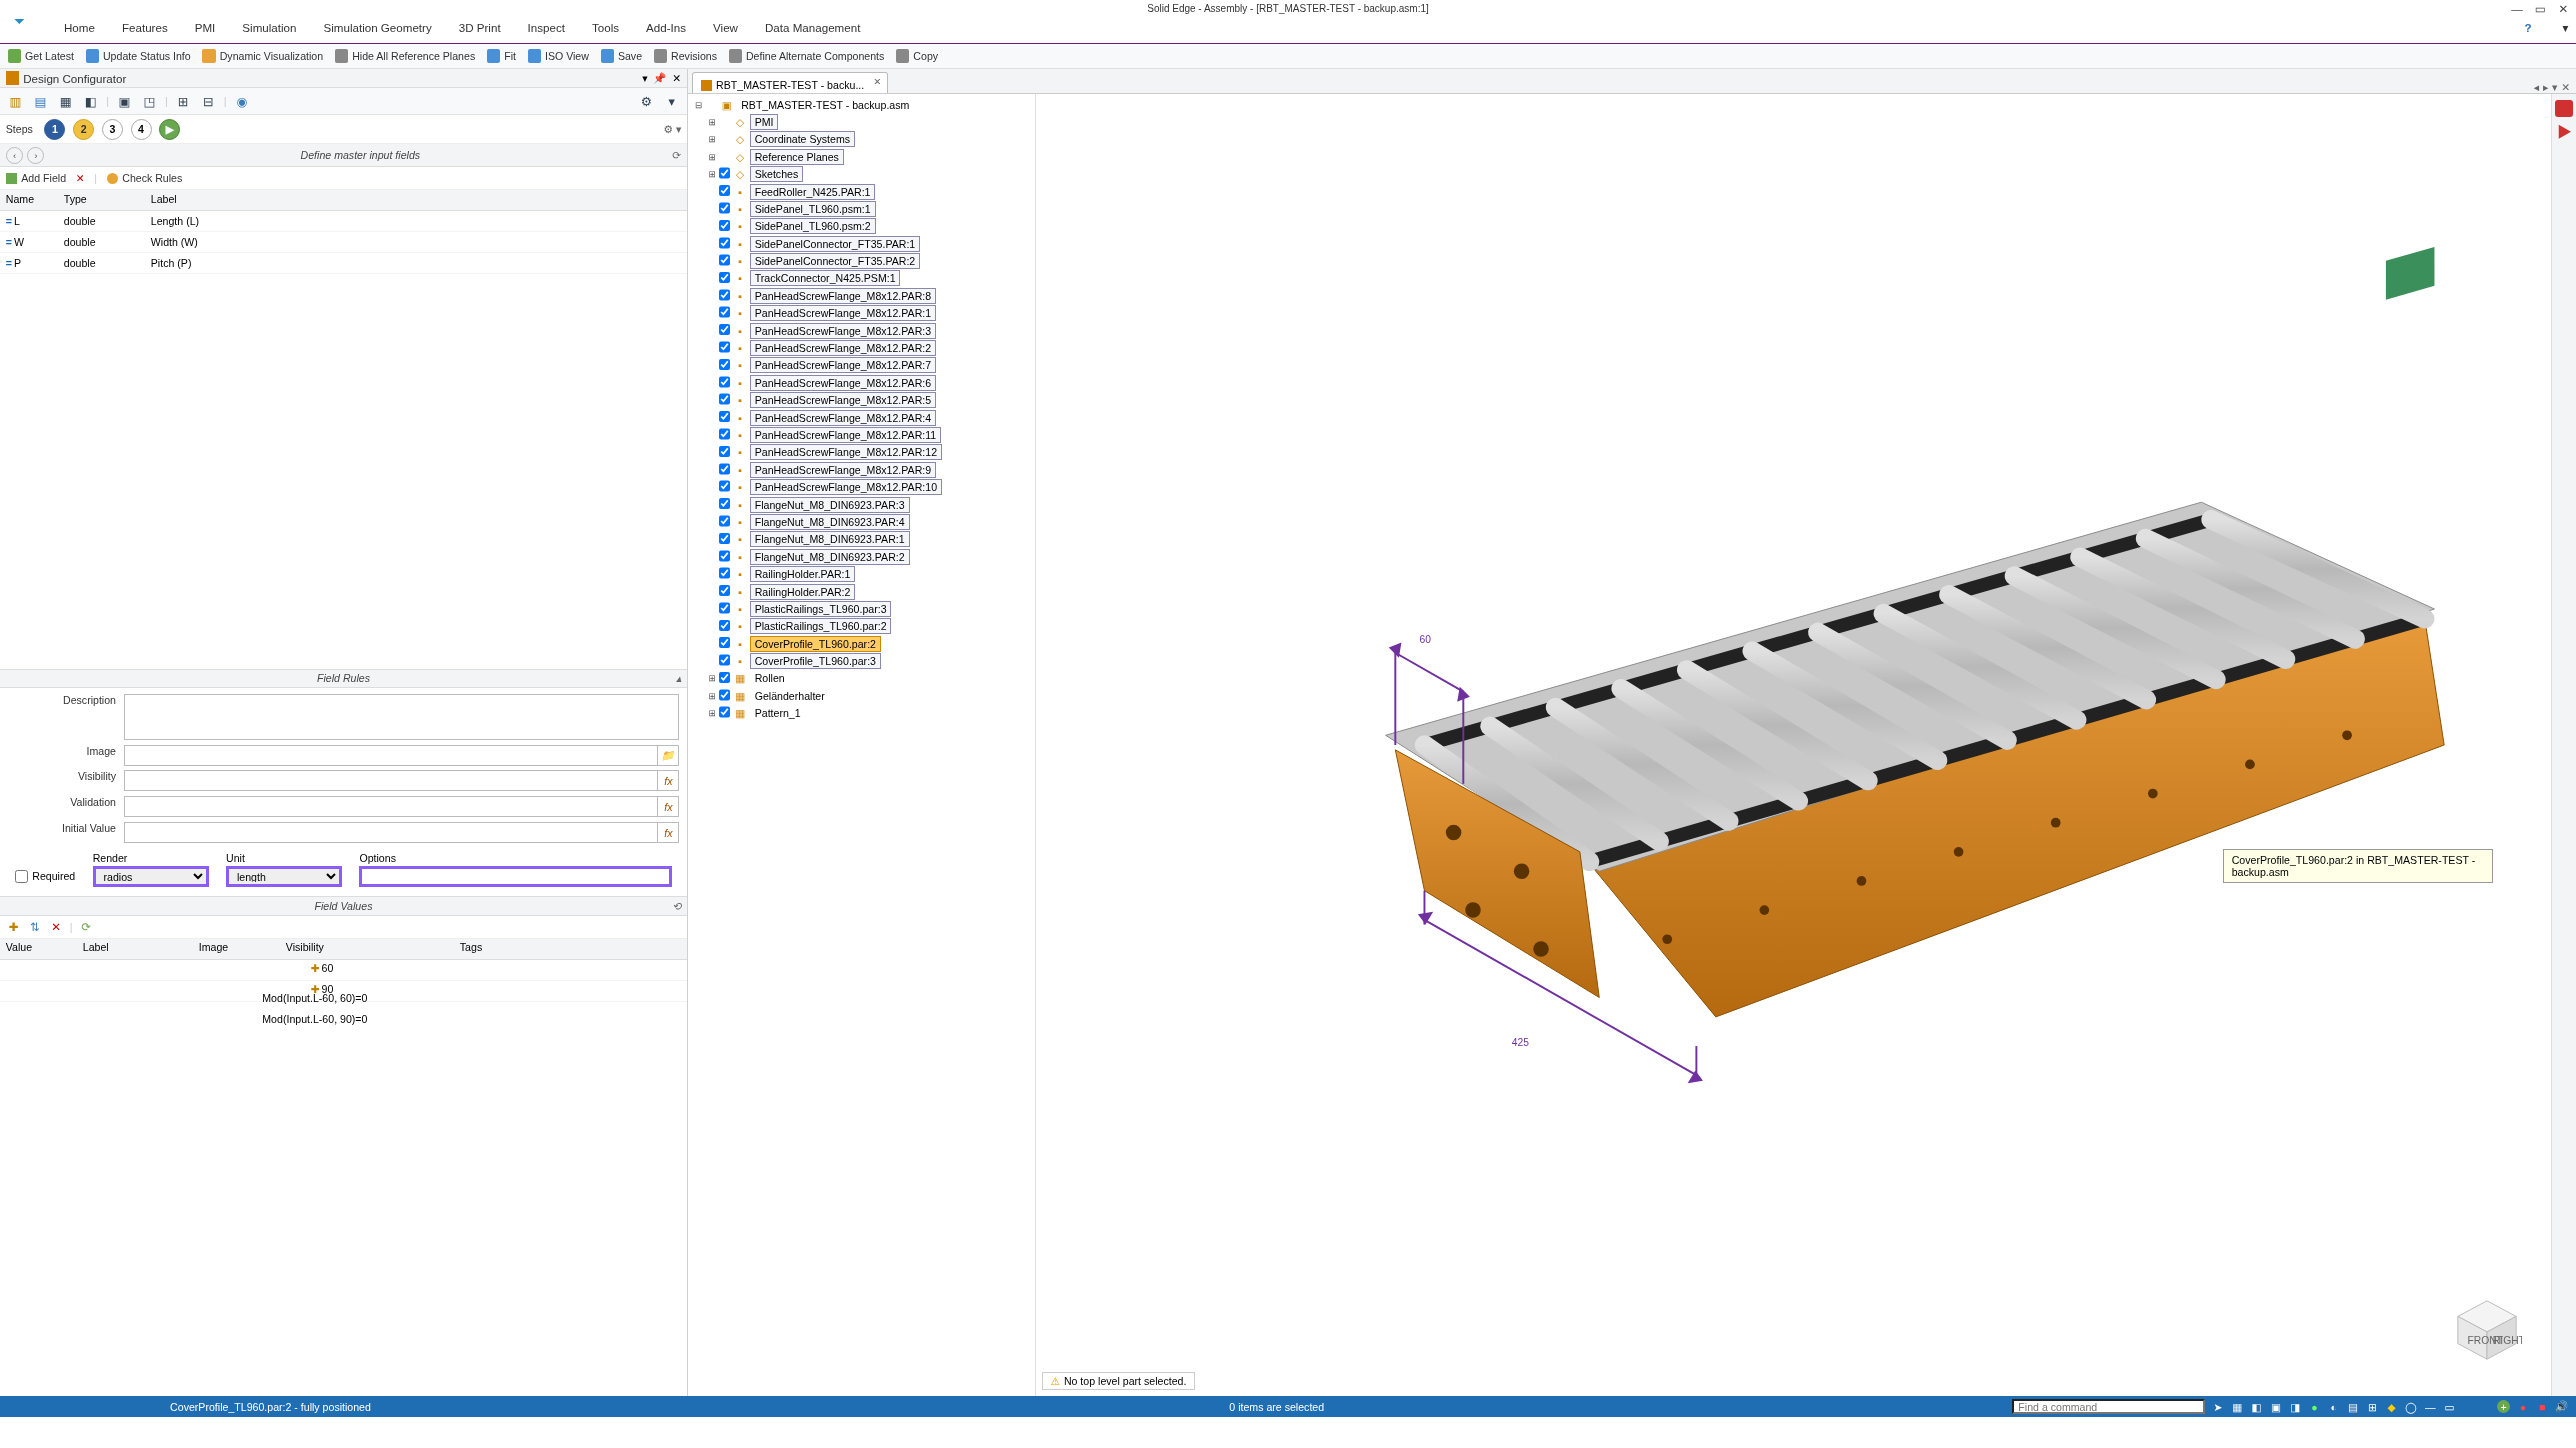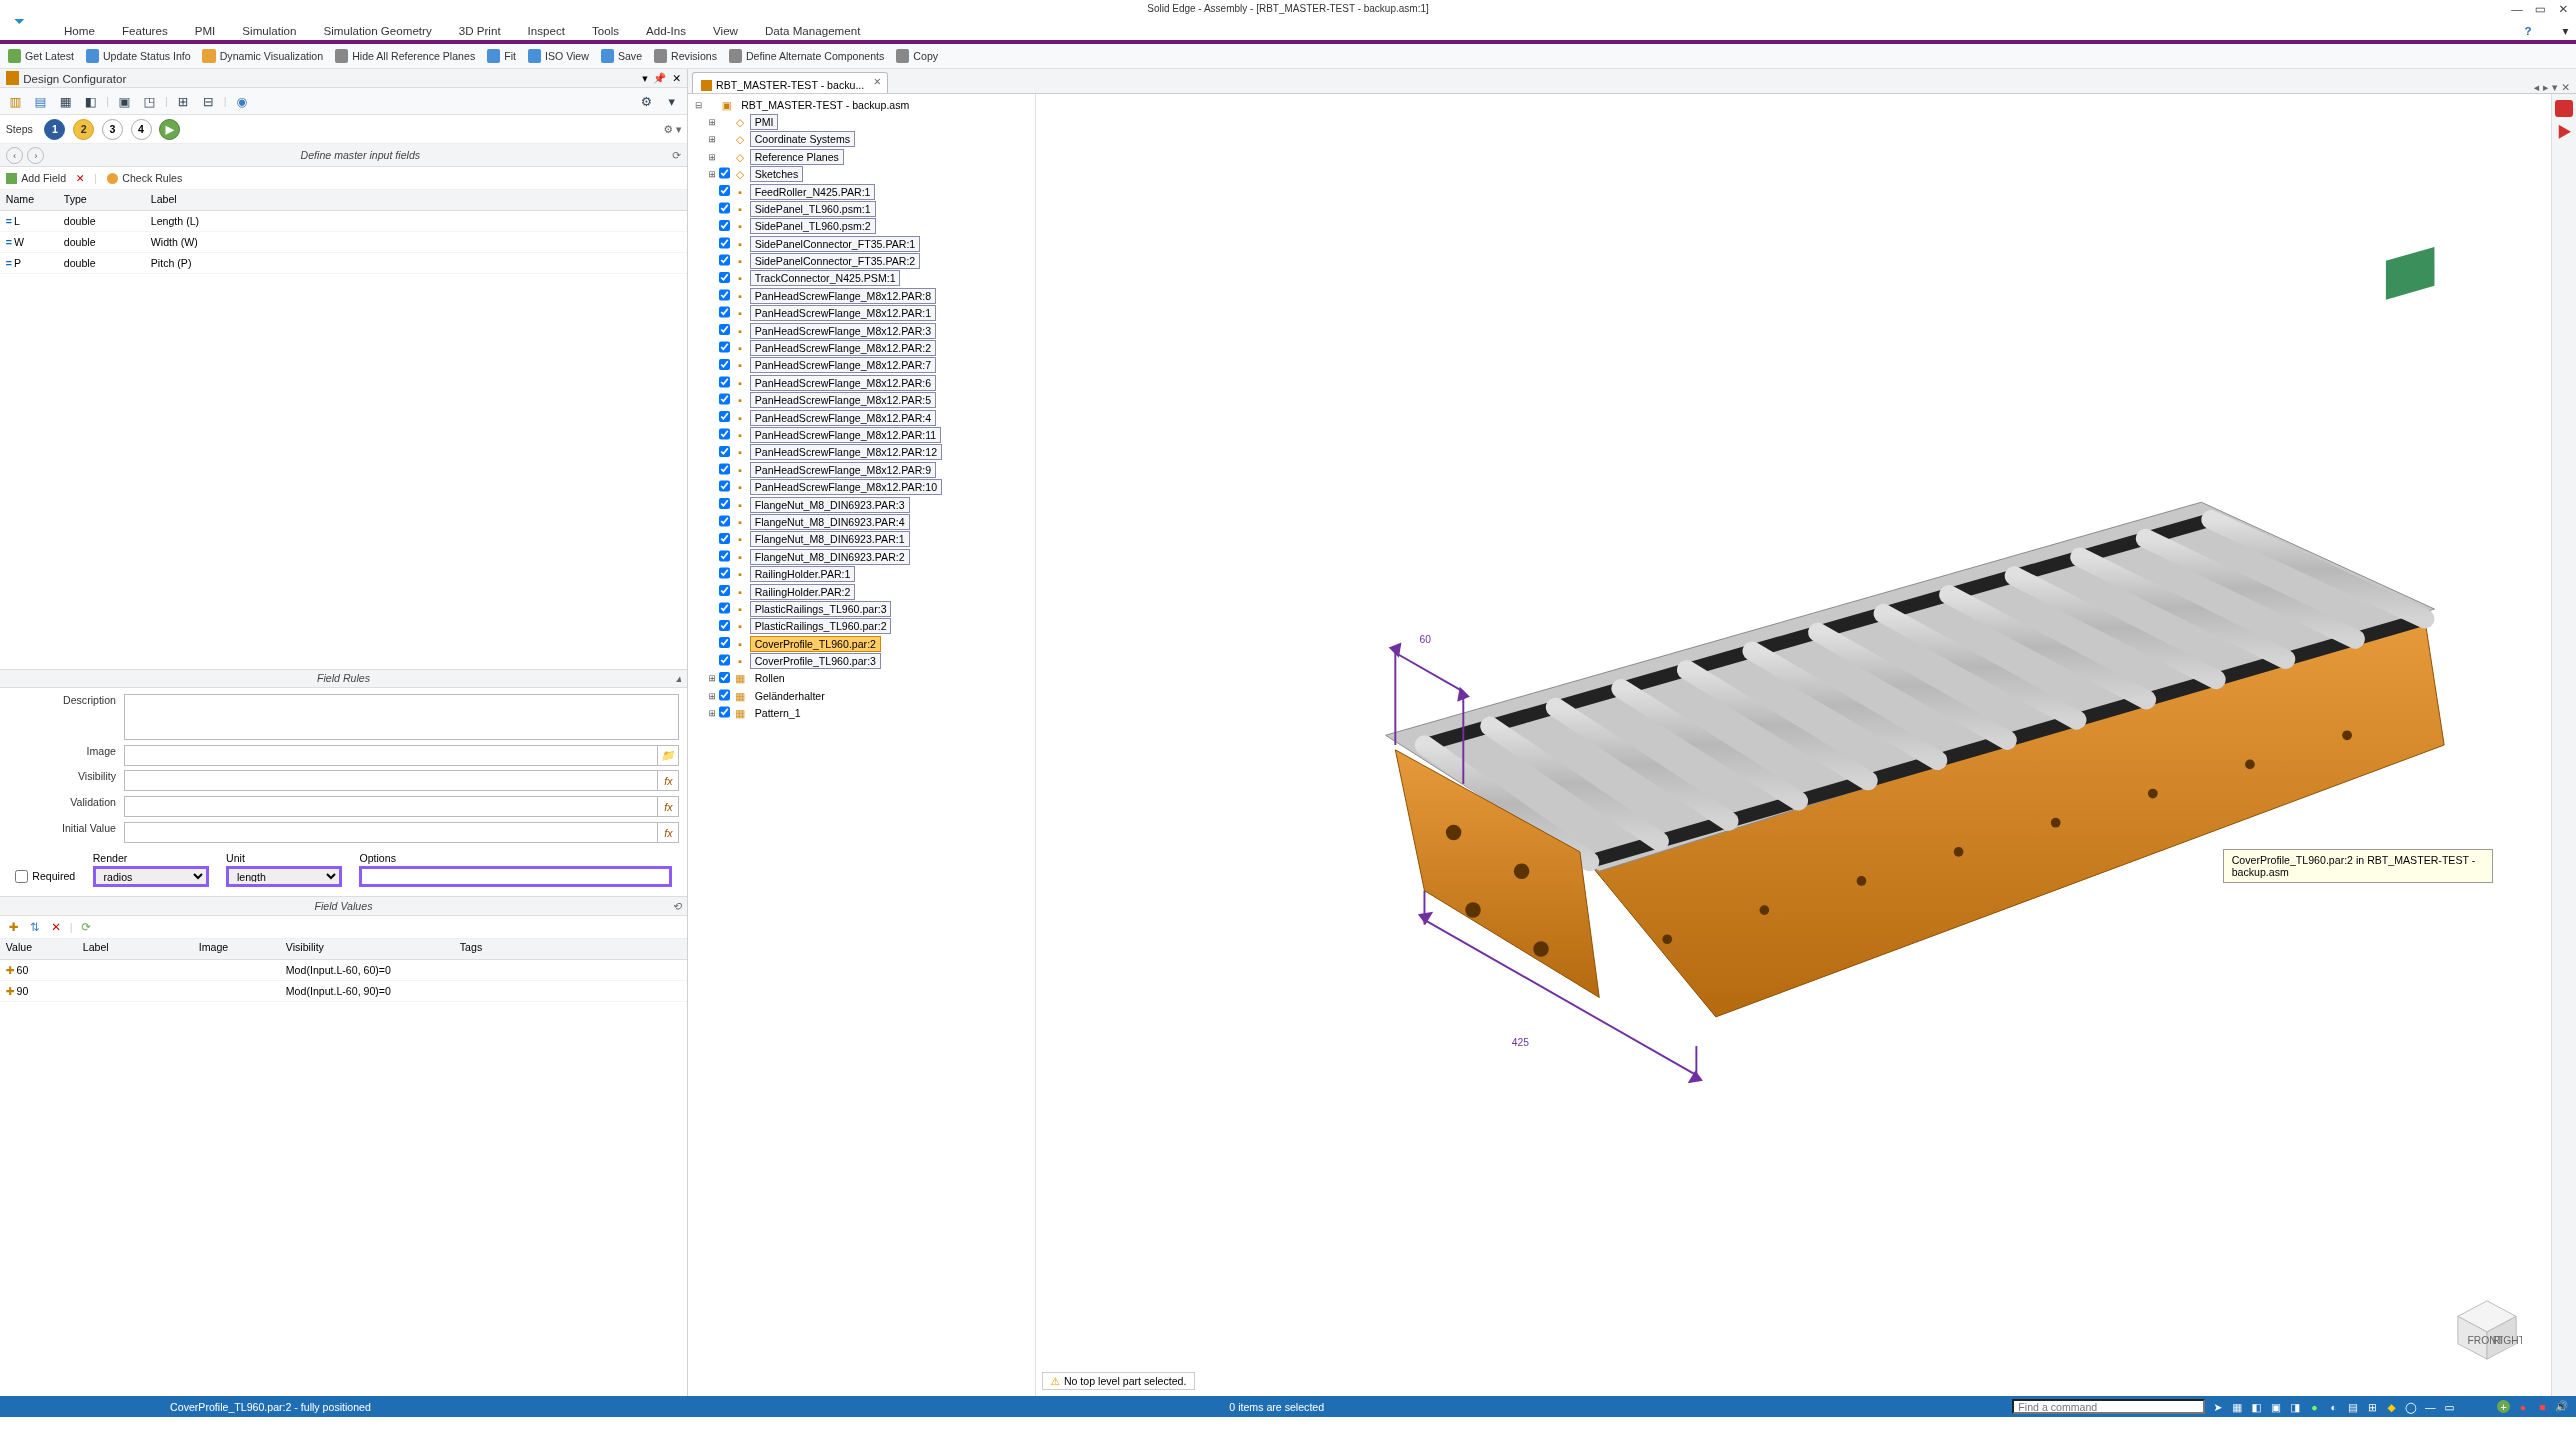--- a/index.html
+++ b/index.html
@@ -4,21 +4,21 @@
 <style>
 * { margin: 0; padding: 0; box-sizing: border-box; font-family: "Segoe UI", Tahoma, sans-serif; font-size: 10.6px; }
 body { width: 2576px; height: 1449px; background: #fff; overflow: hidden; transform-origin: top left; }
 .titlebar { height: 19.3px; display: flex; align-items: center; justify-content: center; background: #fff; position: relative; }
 .titlebar .title { font-size: 10px; color: #333; }
 .titlebar .winbtns { position: absolute; right: 5.8px; top: 1.9px; display: flex; gap: 9.7px; }
 .titlebar .winbtns span { width: 13.5px; height: 13.5px; display: inline-flex; align-items: center; justify-content: center; font-size: 11.6px; color: #444; cursor: pointer; }
 .quick-toolbar { height: 21px; display: flex; align-items: center; gap: 3.9px; padding-left: 5.8px; background: #fff; }
 .qicon { width: 17.4px; height: 17.4px; display: inline-flex; align-items: center; justify-content: center; font-size: 12.6px; color: #456; cursor: pointer; }
 .app-icon { width: 27px; height: 27px; background: linear-gradient(135deg,#3bb3e8,#1c7db0); clip-path: polygon(50% 0,100% 50%,50% 100%,0 50%); border-radius: 2.9px; margin-right: 5.8px; }
-.menubar { height: 23px; display: flex; align-items: center; gap: 27px; padding-left: 64px; border-bottom: 4px solid #701a75; background: #fff; }
+.menubar { height: 23px; display: flex; gap: 27px; padding-left: 64px; border-bottom: 1px solid #701a75; background: #fff; }
 .menubar span { font-size: 11.6px; color: #333; cursor: pointer; }
 .ribbon2 { height: 25px; display: flex; align-items: center; gap: 11.6px; padding-left: 7.7px; background: #f7f9fb; border-bottom: 1px solid #e0e0e0; }
 .ribbon2 .ritem { display: flex; align-items: center; gap: 3.9px; font-size: 10.6px; color: #333; cursor: pointer; }
 .ribbon2 .ricon { width: 13.5px; height: 13.5px; background: #6aa84f; border-radius: 1.9px; display: inline-block; }
 .ribbon2 .ricon.blue { background: #4a90d9; }
 .ribbon2 .ricon.orange { background: #e8a23a; }
 .ribbon2 .ricon.grey { background: #888; }
 .main { display: flex; height: calc(100% - 122px); }
 .left-panel { width: 688px; background: #fff; border-right: 1px solid #d0d0d0; display: flex; flex-direction: column; }
 .dc-header { height: 19.3px; display: flex; align-items: center; padding: 0 5.8px; background: #f2f4f6; border-bottom: 1px solid #ddd; }
@@ -58,21 +58,21 @@
 .form-row2 { display: flex; align-items: flex-end; gap: 17.4px; padding: 3.9px 7.7px; }
 .form-row2 .col { display: flex; flex-direction: column; gap: 1.9px; }
 .form-row2 select, .form-row2 input { height: 21px; border: 3px solid #8b5cf6; padding: 1.9px 3.9px; font-size: 10.6px; }
 .form-row2 .chk { display: flex; align-items: center; gap: 3.9px; }
 .fv-toolbar { height: 23px; display: flex; align-items: center; gap: 5.8px; padding: 0 5.8px; background: #fff; border-bottom: 1px solid #eee; }
 .fv-toolbar .fvic { width: 15.5px; height: 15.5px; display: inline-flex; align-items: center; justify-content: center; font-size: 11.6px; cursor: pointer; }
 .fv-table { }
 .fv-head { height: 21px; display: flex; background: #f2f4f6; border-bottom: 1px solid #ddd; }
 .fv-head div, .fv-row div { padding: 2.9px 5.8px; font-size: 10.6px; }
 .fv-c1 { width: 77px; } .fv-c2 { width: 116px; } .fv-c3 { width: 87px; } .fv-c4 { width: 174px; } .fv-c5 { flex: 1; }
-.fv-row { height: 21px; display: flex; align-items: center; border-bottom: 1px solid #f4f4f4; }
+.fv-row { height: 21px; display: flex; align-items: center; border-bottom: 1px solid #f4f4f4; flex-direction: column; }
 .fv-row .fvicon { color: #c08000; margin-right: 1.9px; }
 
 .center-area { flex: 1; display: flex; flex-direction: column; background: #fff; position: relative; }
 .doc-tab-row { height: 25px; display: flex; align-items: flex-end; background: #f2f4f6; border-bottom: 1px solid #ccc; padding-left: 3.9px; position: relative; }
 .doc-tab { height: 21px; background: #fff; border: 1px solid #bbb; border-bottom: none; border-radius: 2.9px 2.9px 0 0; padding: 1.9px 23px 1.9px 7.7px; font-size: 10.6px; display: flex; align-items: flex-end; gap: 3.9px; position: relative; max-width: 251px; }
 .doc-tab .tclose { position: absolute; right: 5.8px; top: 2.9px; font-size: 9.7px; color: #666; cursor: pointer; }
 .doc-tab-row .tabnav { position: absolute; right: 5.8px; display: flex; gap: 3.9px; color: #666; }
 .search-row { height: 25px; padding: 2.9px 5.8px; background: #fff; border-bottom: 1px solid #e8e8e8; }
 .search-row input { width: 541px; height: 19.3px; border: 1px solid #bbb; padding: 1.9px 5.8px; font-size: 10.6px; color: #999; }
 .viewport { flex: 1; display: flex; position: relative; }

